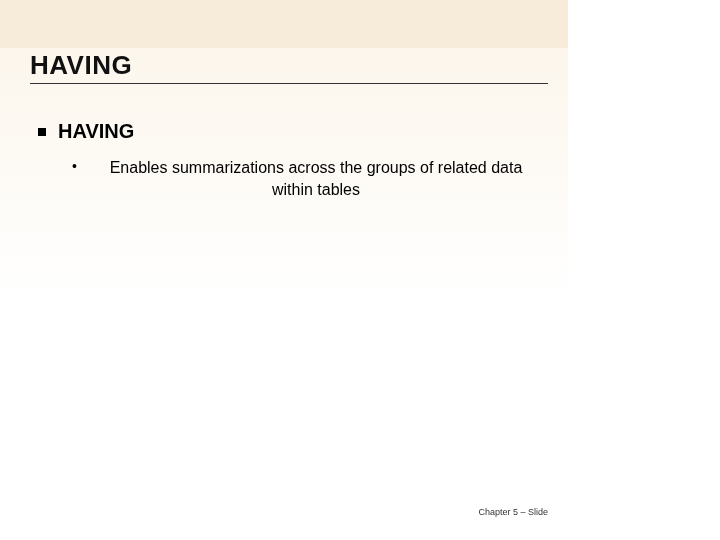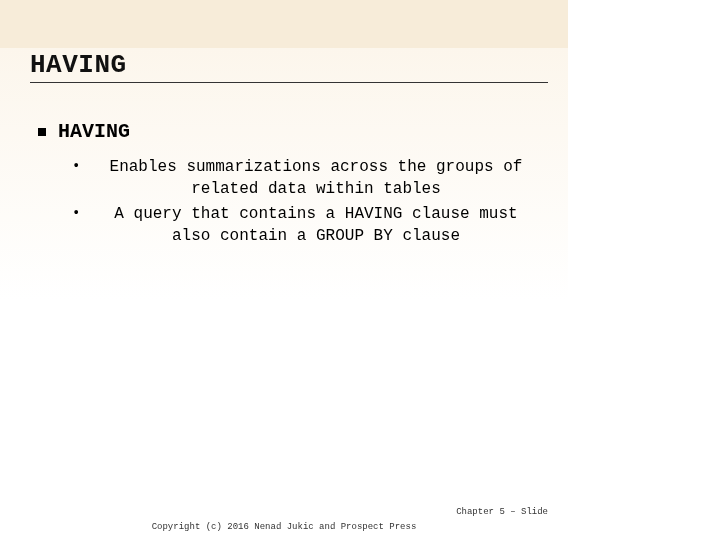--- a/index.html
+++ b/index.html
@@ -10,21 +10,20 @@
     font-family: Arial, Helvetica, sans-serif;
     background: #ffffff;
     overflow: hidden;
   }
   .slide {
     position: relative;
     width: 568px;
     height: 540px;
     background: linear-gradient(to bottom, #f7ecd9 0px, #f7ecd9 48px, #fcf6ec 48px, #ffffff 300px, #ffffff 100%);
     box-sizing: border-box;
-    font-family: Liberation Mono, monospace;
   }
   .title-wrap {
     position: absolute;
     left: 30px;
     right: 20px;
     top: 50px;
     border-bottom: 1px solid #333;
     padding-bottom: 2px;
   }
   .title {
@@ -116,22 +115,20 @@
     <h1 class="title">HAVING</h1>
   </div>
 
   <div class="body">
     <div class="sec-header">
       <span class="sq-bullet"></span>
       <span class="sec-title">HAVING</span>
     </div>
     <ul class="points">
       <li>Enables summarizations across the groups of related data within tables</li>
-      <li>A query that contains a HAVING clause must also contain a GROUP BY clause</li>
     </ul>
   </div>
 
   <div class="footer">
-    <div class="fc">Copyright (c) 2016 Nenad Jukic and Prospect Press</div>
     <div class="fr">Chapter 5 – Slide</div>
   </div>
 
 </div>
 
 </body></html>

